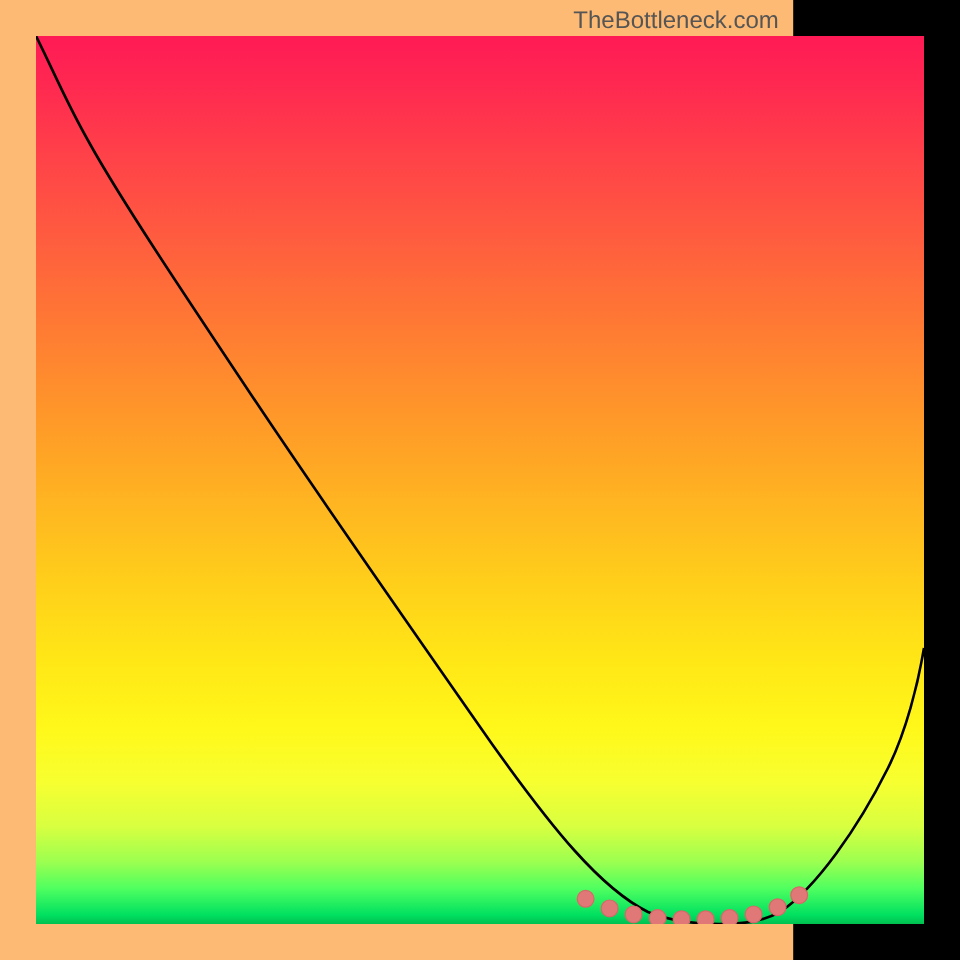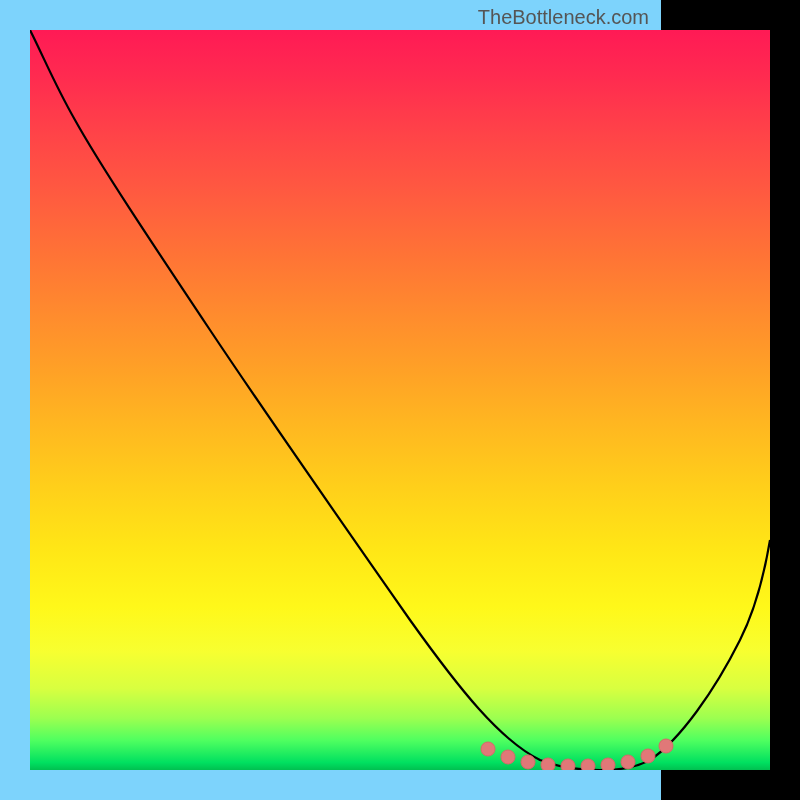--- a/index.html
+++ b/index.html
@@ -8,21 +8,21 @@
     background: #000;
     width: 800px;
     height: 800px;
     overflow: hidden;
     font-family: Arial, sans-serif;
   }
   .container {
     position: relative;
     width: 661px;
     height: 800px;
-    background: #7dd3fc;
+    background: #fdba74;
   }
   .watermark {
     position: absolute;
     top: 6px;
     right: 12px;
     color: #555;
     font-size: 20px;
     font-weight: 500;
     z-index: 10;
   }

